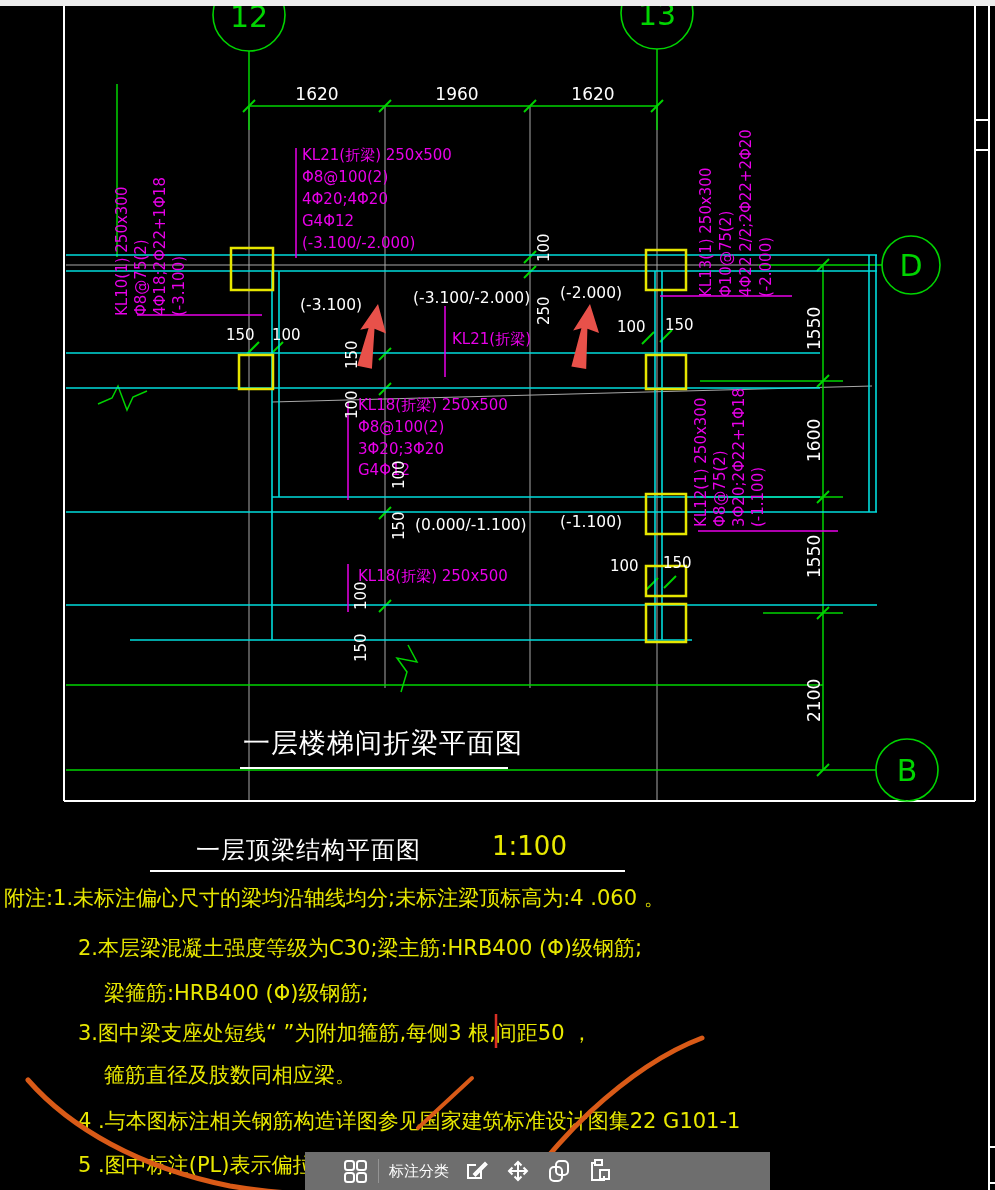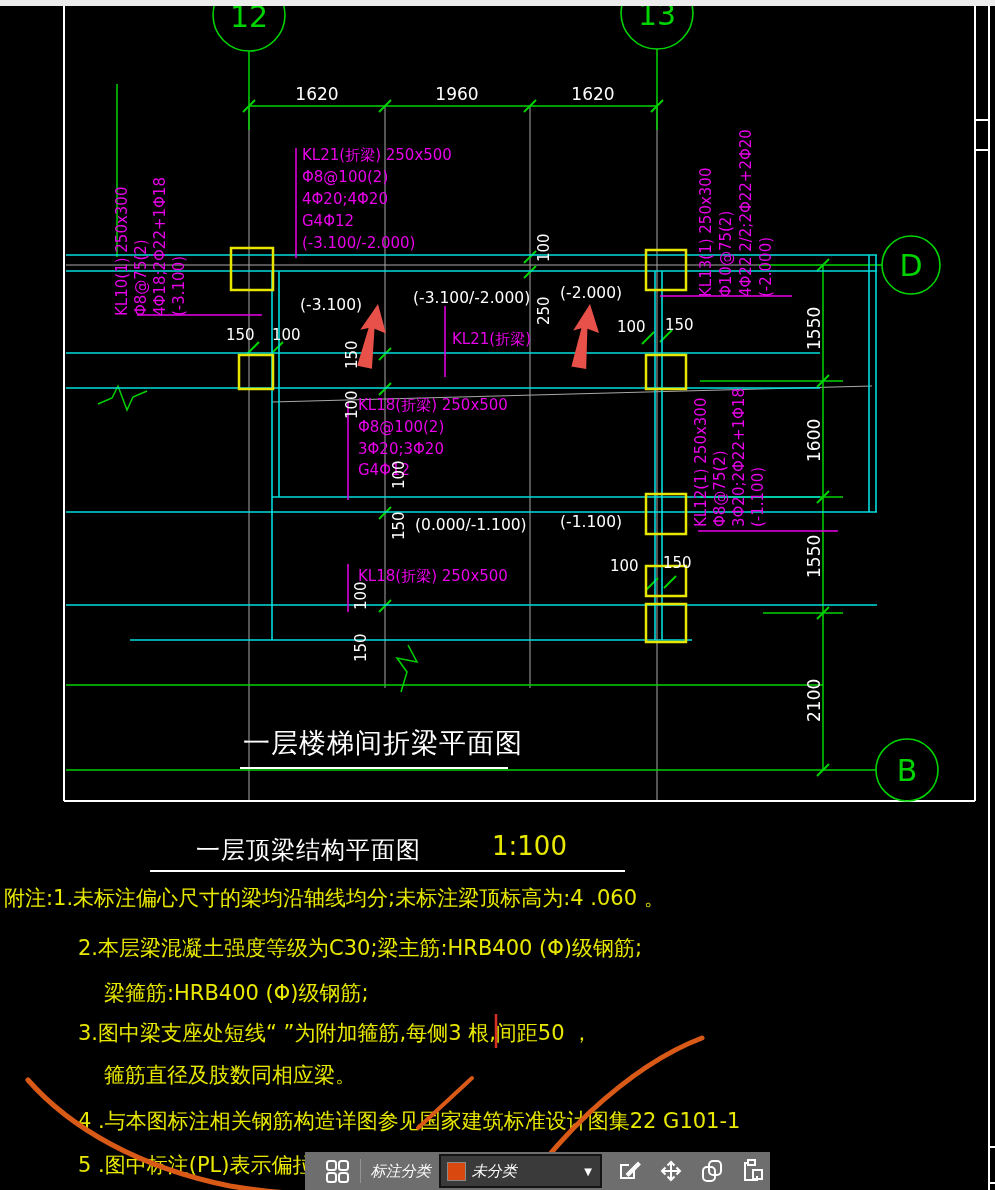--- a/index.html
+++ b/index.html
@@ -18,21 +18,21 @@
   .t-note  {fill:#e8e800;font-size:21px;}
   .ln-w {stroke:#ffffff;stroke-width:2;}
   .ln-g {stroke:#a8a8a8;stroke-width:1;}
   .ln-gr{stroke:#00d400;stroke-width:1.5;}
   .ln-c {stroke:#00dcdc;stroke-width:1.6;}
   .ln-m {stroke:#e800e8;stroke-width:1.5;}
   .col-y{fill:none;stroke:#e6e600;stroke-width:2.5;}
   .tick {stroke:#00d400;stroke-width:2;}
   
   #toolbar{position:absolute;left:305px;top:1152px;width:465px;height:38px;
-           background:#6e6e6e;display:flex;align-items:center;padding:0 4px;box-sizing:border-box;font-style:italic;}
+           background:#6e6e6e;display:flex;align-items:center;padding:0 22px;box-sizing:border-box;}
   #toolbar .sep{width:1px;height:24px;background:#949494;margin:0 10px;}
   #toolbar .lbl{color:#fff;font-size:15px;white-space:nowrap;}
   #dropdown{display:flex;align-items:center;height:30px;width:193px;background:#3a3a3a;
             border:2px solid #141414;margin-left:8px;padding:0 6px;box-sizing:content-box;cursor:pointer;}
   #dropdown .swatch{width:17px;height:17px;background:#d9480f;border:1px solid #8a8a8a;flex:0 0 auto;}
   #dropdown .val{color:#fff;font-size:15px;margin-left:6px;flex:1;}
   #dropdown .caret{color:#fff;font-size:10px;margin-right:2px;}
   .tb-icon{margin-left:15px;cursor:pointer;flex:0 0 auto;}
 </style>
 </head>
@@ -255,25 +255,20 @@
   <svg class="tb-icon" width="26" height="26" viewBox="0 0 26 26">
     <g fill="none" stroke="#fff" stroke-width="2">
       <rect x="3" y="3" width="9" height="9" rx="2.5"></rect>
       <rect x="15" y="3" width="9" height="9" rx="2.5"></rect>
       <rect x="3" y="15" width="9" height="9" rx="2.5"></rect>
       <rect x="15" y="15" width="9" height="9" rx="2.5"></rect>
     </g>
   </svg>
   <div class="sep"></div>
   <span class="lbl">标注分类</span>
-  <div id="dropdown">
-    <div class="swatch"></div>
-    <span class="val">未分类</span>
-    <span class="caret">▼</span>
-  </div>
   <svg class="tb-icon" width="26" height="26" viewBox="0 0 26 26">
     <g fill="none" stroke="#fff" stroke-width="2">
       <path d="M17,12 v8 H4 V7 h8"></path>
       <path d="M10,16 L21,5 l1.5,1.5 L11.5,17.5 z"></path>
     </g>
   </svg>
   <svg class="tb-icon" width="26" height="26" viewBox="0 0 26 26">
     <g fill="none" stroke="#fff" stroke-width="2">
       <line x1="13" y1="5" x2="13" y2="21"></line>
       <line x1="5" y1="13" x2="21" y2="13"></line>

